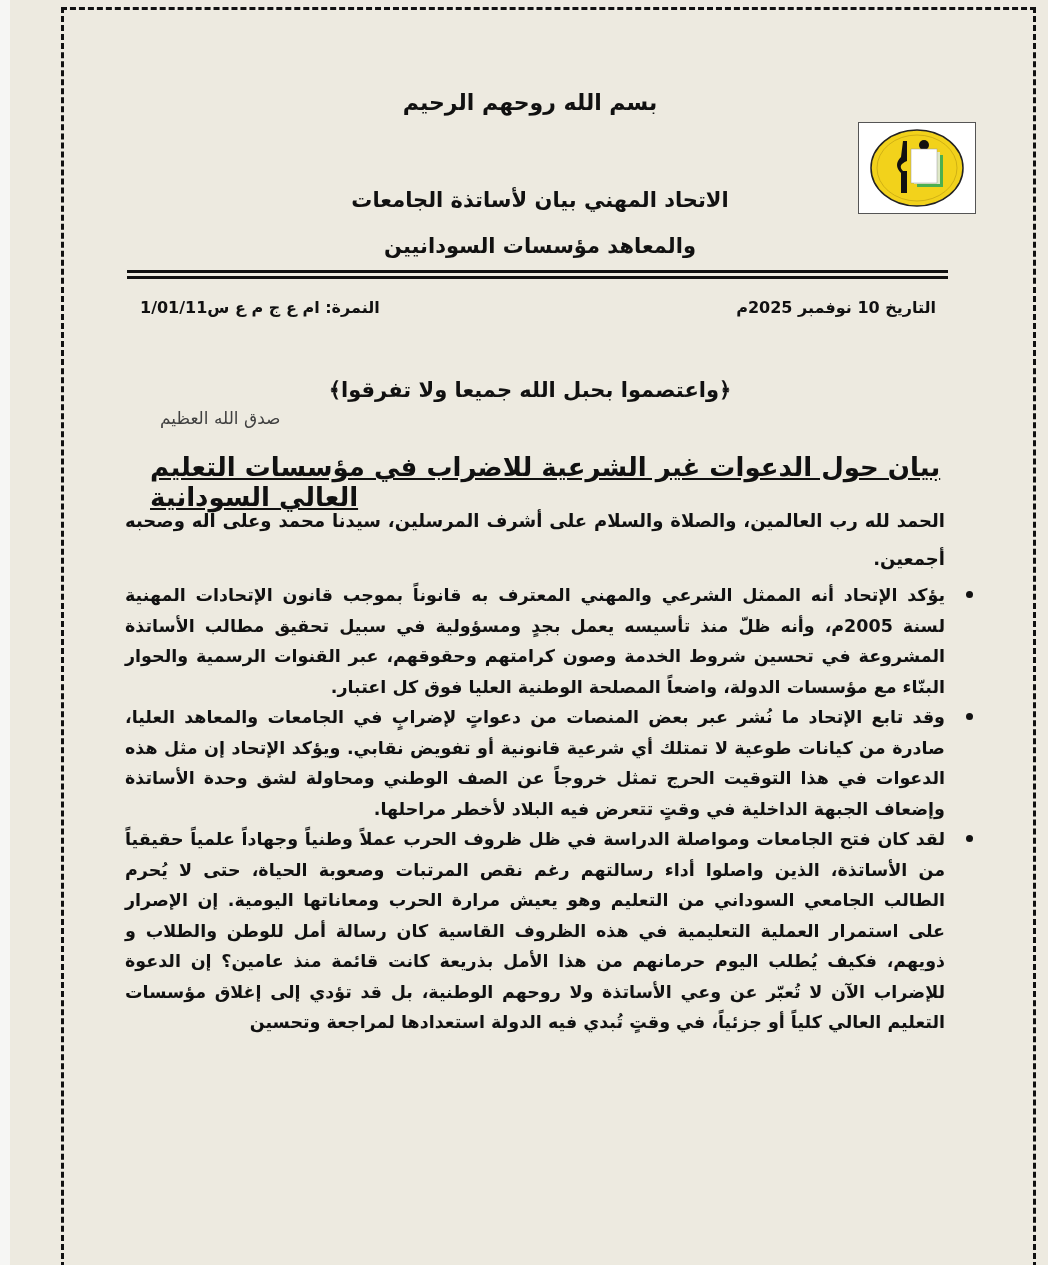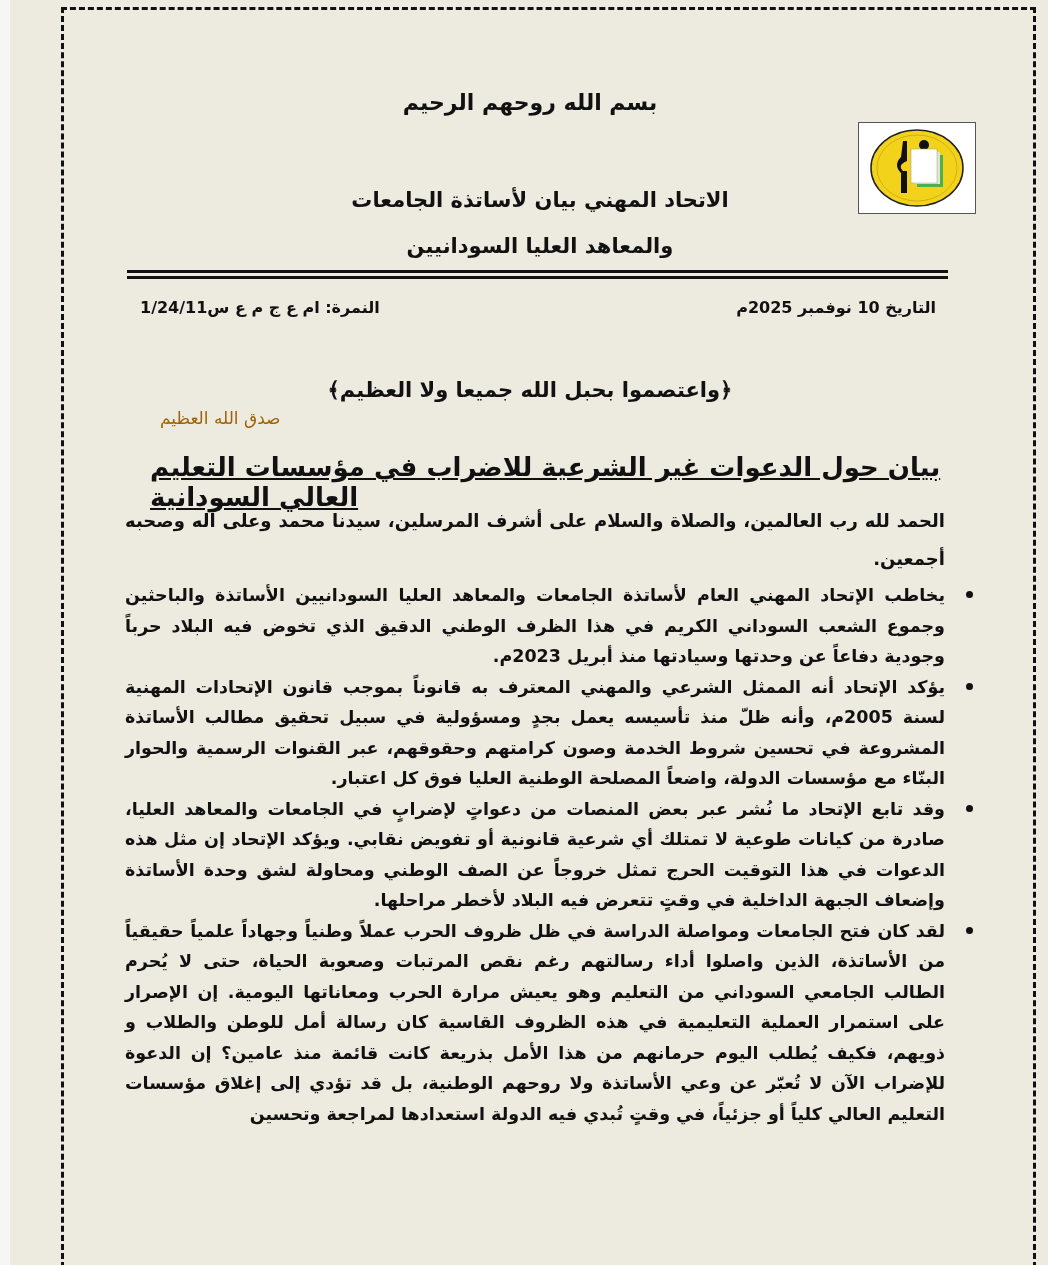--- a/index.html
+++ b/index.html
@@ -47,21 +47,21 @@
   }
   .ref {
     left:140px; top:298px; font-size:16px; font-weight:bold;
   }
   .verse {
     left:240px; top:378px; width:580px; text-align:center;
     font-size:21px; font-weight:bold; letter-spacing:4px;
   }
   .verse-src {
     left:160px; top:408px; width:220px; text-align:left;
-    font-size:17px; letter-spacing:4px; color:#a16207;
+    font-size:17px; letter-spacing:4px; color:#404040;
   }
   .title {
     left:150px; top:452px; width:795px; text-align:left;
     font-size:26px; font-weight:bold; text-decoration:underline;
   }
   .body-text {
     left:125px; top:502px; width:820px;
     font-size:18px; font-weight:bold; line-height:38px; text-align:justify;
   }
   ul.bullets {
@@ -90,31 +90,30 @@
     <ellipse cx="50" cy="41" rx="40" ry="33" fill="none" stroke="#b89a10" stroke-width="0.6"></ellipse>
     <path d="M36 14 L40 14 L40 34 Q30 38 36 44 L40 44 L40 66 L34 66 L34 46 Q26 38 34 30 Z" fill="#111"></path>
     <circle cx="57" cy="18" r="5" fill="#111"></circle>
     <rect x="50" y="28" width="26" height="32" fill="#4caf50"></rect>
     <rect x="47" y="25" width="26" height="32" fill="#dfe8c8"></rect>
     <rect x="44" y="22" width="26" height="34" fill="#ffffff" stroke="#999" stroke-width="0.5"></rect>
   </svg>
 </div>
 
 <div class="abs rtl org1">الاتحاد المهني بيان لأساتذة الجامعات</div>
-<div class="abs rtl org2">والمعاهد العليا السودانيين</div>
+<div class="abs rtl org2">والمعاهد مؤسسات السودانيين</div>
 <div class="abs dbl-line"></div>
 
 <div class="abs rtl date">التاريخ 10 نوفمبر  2025م</div>
-<div class="abs rtl ref">النمرة: ام ع ج م ع س1/24/11</div>
+<div class="abs rtl ref">النمرة: ام ع ج م ع س1/01/11</div>
 
-<div class="abs rtl verse">﴿واعتصموا بحبل الله جميعا ولا العظيم﴾</div>
+<div class="abs rtl verse">﴿واعتصموا بحبل الله جميعا ولا تفرقوا﴾</div>
 <div class="abs rtl verse-src">صدق الله العظيم</div>
 
 <div class="abs rtl title">بيان حول الدعوات غير الشرعية للاضراب في مؤسسات التعليم العالي السودانية</div>
 
 <div class="abs rtl body-text">الحمد لله رب العالمين، والصلاة والسلام على أشرف المرسلين، سيدنا محمد وعلى آله وصحبه أجمعين.</div>
 
 <ul class="bullets rtl">
-  <li><span class="dot"></span><span>يخاطب الإتحاد المهني العام لأساتذة الجامعات والمعاهد العليا السودانيين الأساتذة والباحثين وجموع الشعب السوداني الكريم في هذا الظرف الوطني الدقيق الذي تخوض فيه البلاد حرباً وجودية دفاعاً عن وحدتها وسيادتها منذ أبريل 2023م.</span></li>
   <li><span class="dot"></span><span>يؤكد الإتحاد أنه الممثل الشرعي والمهني المعترف به قانوناً بموجب قانون الإتحادات المهنية لسنة 2005م، وأنه ظلّ منذ تأسيسه يعمل بجدٍ ومسؤولية في سبيل تحقيق مطالب الأساتذة المشروعة في تحسين شروط الخدمة وصون كرامتهم وحقوقهم، عبر القنوات الرسمية والحوار البنّاء مع مؤسسات الدولة، واضعاً المصلحة الوطنية العليا فوق كل اعتبار.</span></li>
   <li><span class="dot"></span><span>وقد تابع الإتحاد ما نُشر عبر بعض المنصات من دعواتٍ لإضرابٍ في الجامعات والمعاهد العليا، صادرة من كيانات طوعية لا تمتلك أي شرعية قانونية أو تفويض نقابي. ويؤكد الإتحاد إن مثل هذه الدعوات في هذا التوقيت الحرج تمثل خروجاً عن الصف الوطني ومحاولة لشق وحدة الأساتذة وإضعاف الجبهة الداخلية في وقتٍ تتعرض فيه البلاد لأخطر مراحلها.</span></li>
   <li><span class="dot"></span><span>لقد كان فتح الجامعات ومواصلة الدراسة في ظل ظروف الحرب عملاً وطنياً وجهاداً علمياً حقيقياً من الأساتذة، الذين واصلوا أداء رسالتهم رغم نقص المرتبات وصعوبة الحياة، حتى لا يُحرم الطالب الجامعي السوداني من التعليم وهو يعيش مرارة الحرب ومعاناتها اليومية. إن الإصرار على استمرار العملية التعليمية في هذه الظروف القاسية كان رسالة أمل للوطن والطلاب و ذويهم، فكيف يُطلب اليوم حرمانهم من هذا الأمل بذريعة كانت قائمة منذ عامين؟ إن الدعوة للإضراب الآن لا تُعبّر عن وعي الأساتذة ولا روحهم الوطنية، بل قد تؤدي إلى إغلاق مؤسسات التعليم العالي كلياً أو جزئياً، في وقتٍ تُبدي فيه الدولة استعدادها لمراجعة وتحسين</span></li>
 </ul>
 
 </body></html>

